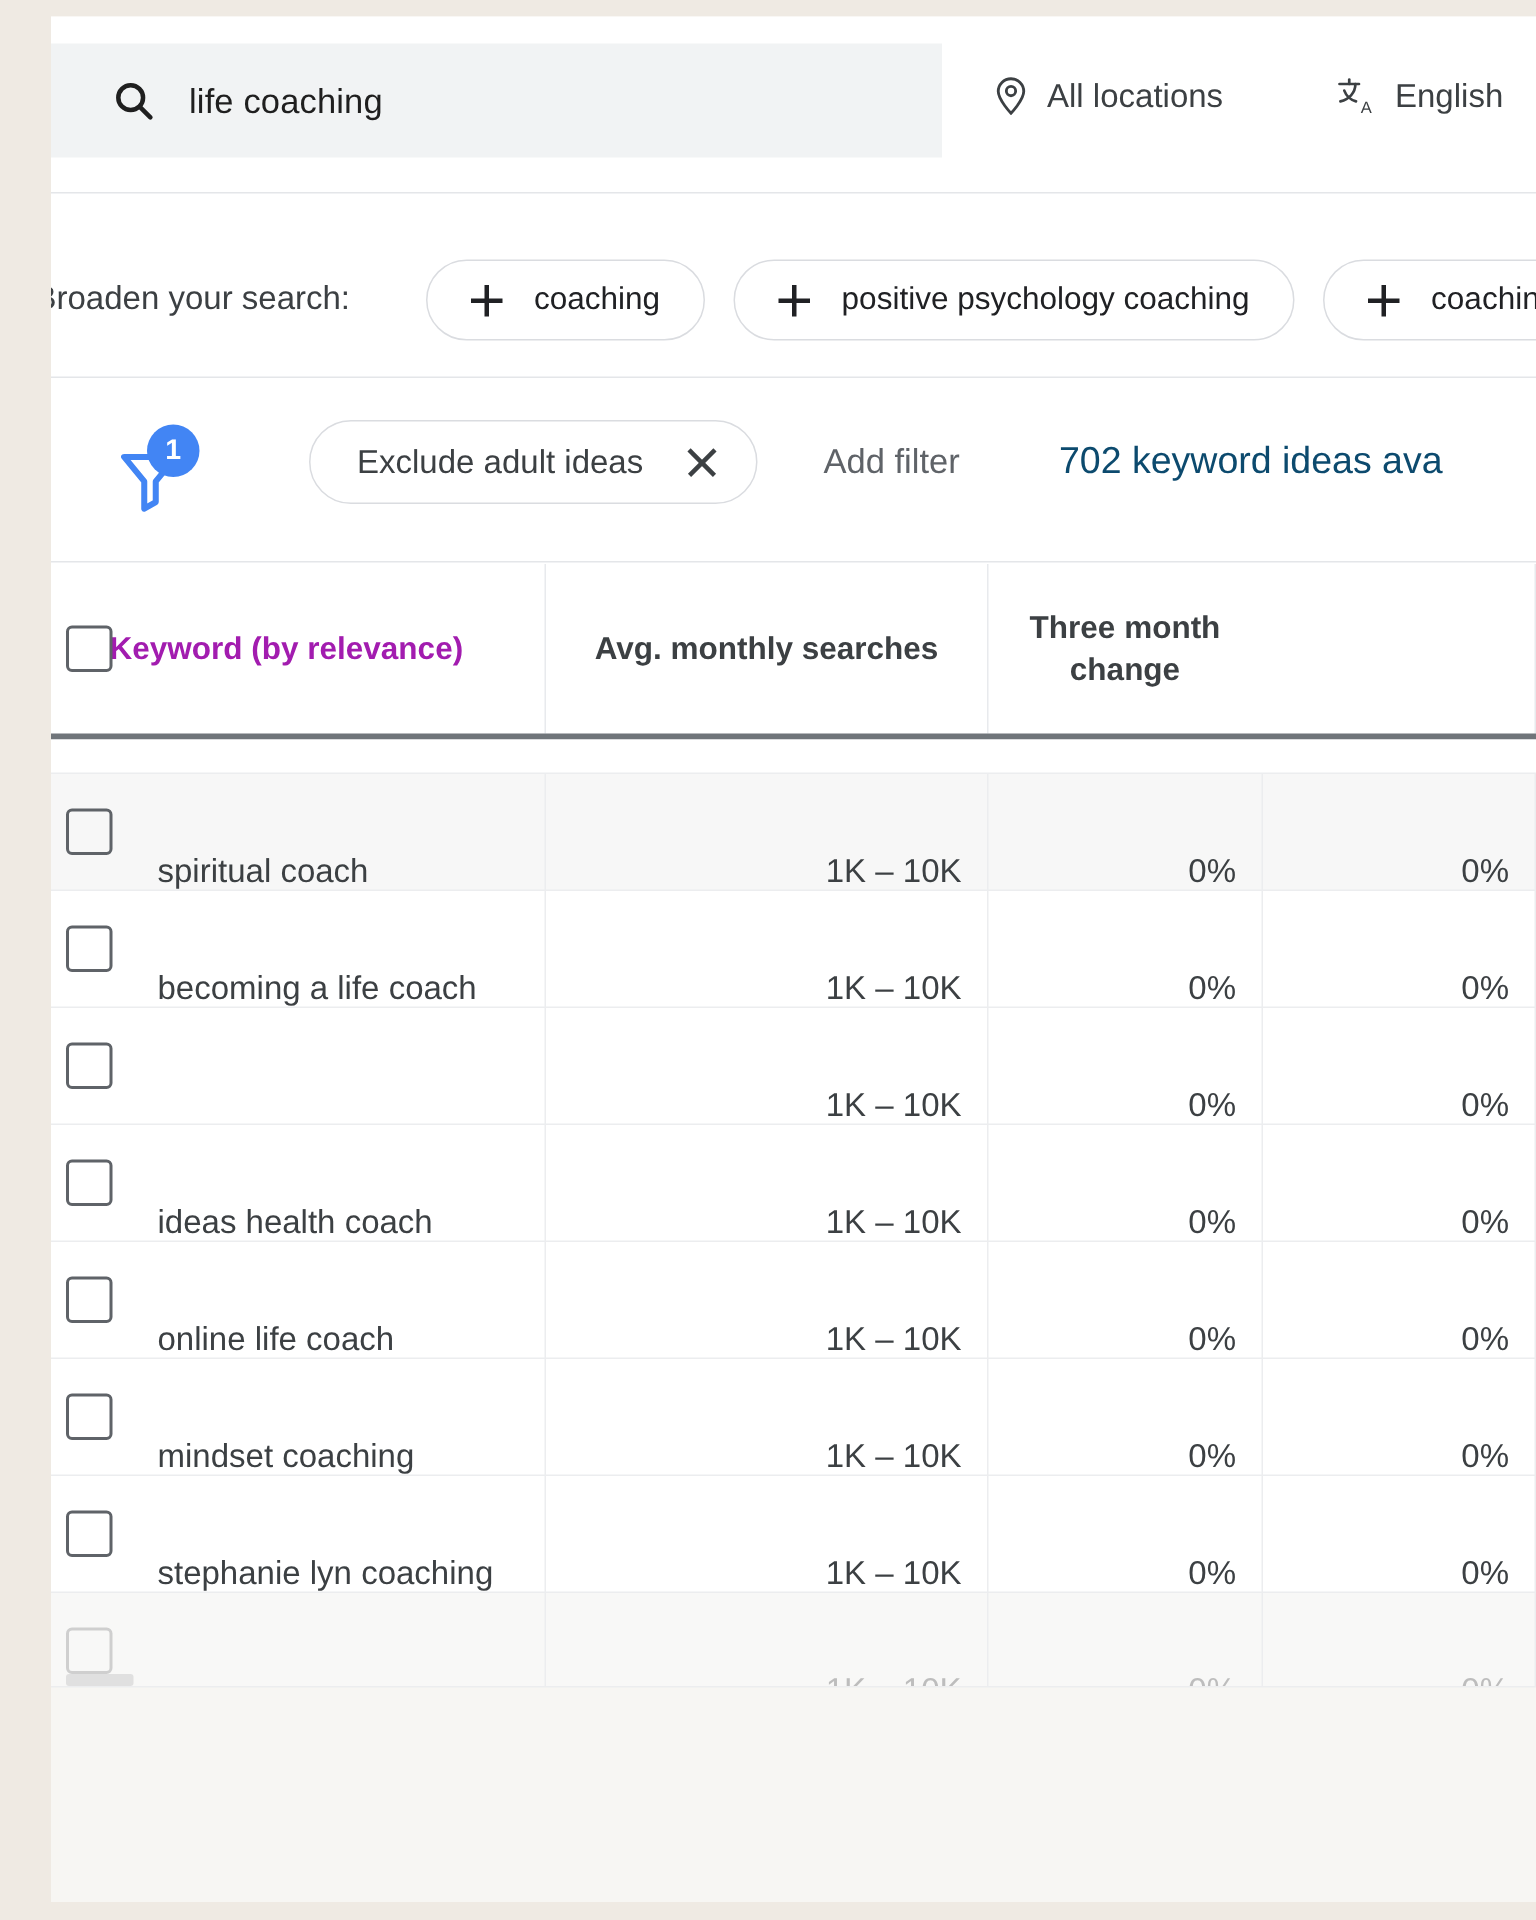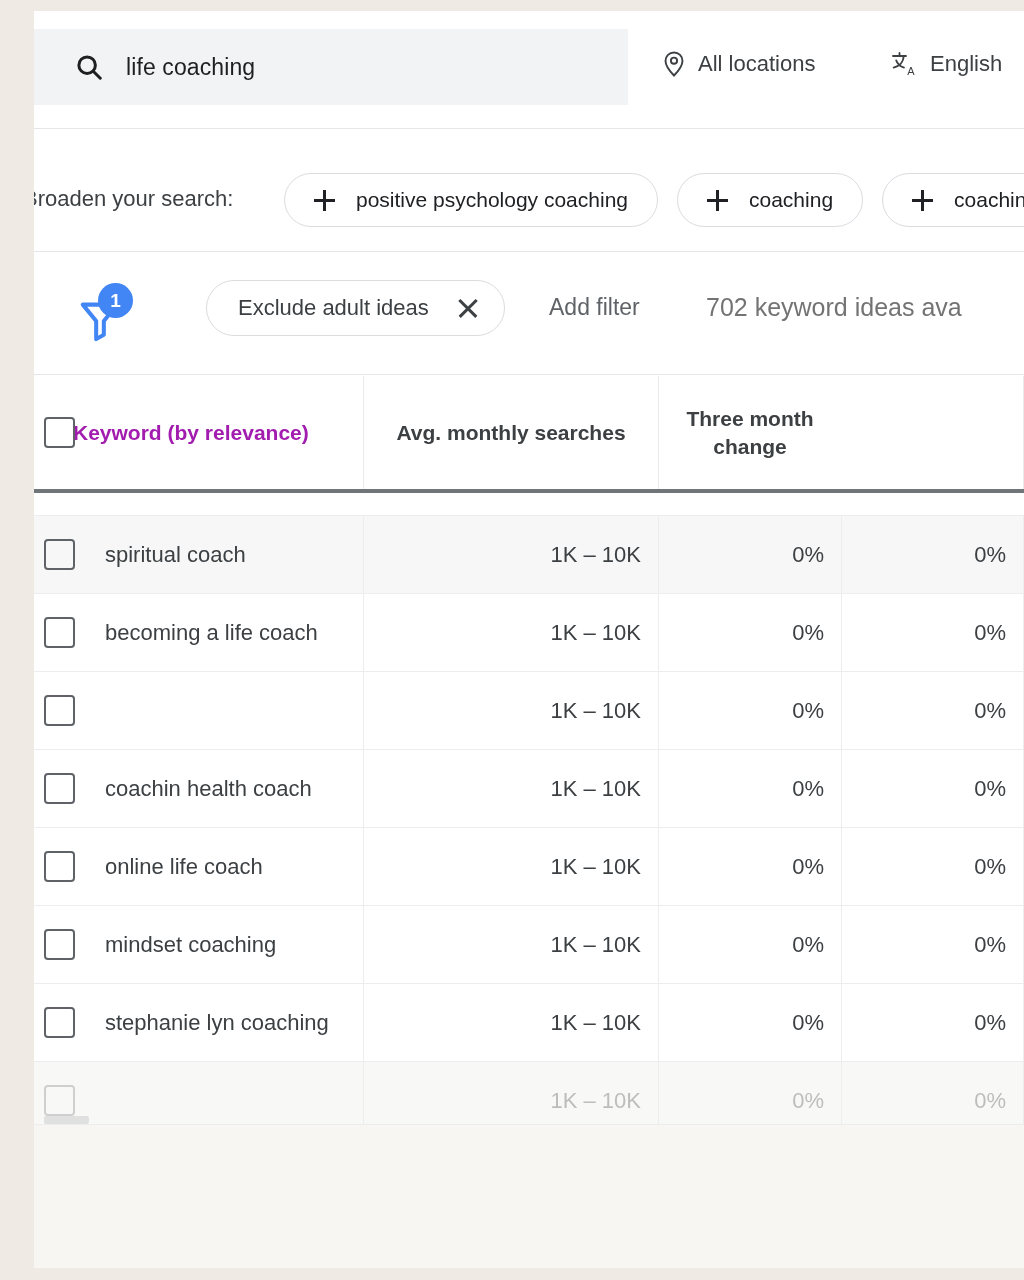--- a/index.html
+++ b/index.html
@@ -196,21 +196,21 @@
     position: absolute;
     left: 515px; top: 41px;
     font-size: 23px;
     color: #5f6368;
     white-space: nowrap;
   }
   .ideas-count {
     position: absolute;
     left: 672px; top: 40px;
     font-size: 25px;
-    color: #737373;
+    color: #0c4a6e;
     white-space: nowrap;
   }
 
   
   .table {
     position: absolute;
     left: 0; top: 365px;
     width: 1002px;
   }
   .thead {
@@ -271,21 +271,21 @@
   }
   .row.alt { background: #f7f7f7; }
   .row.faded { background: #f8f8f7; }
   .row.faded .cell, .row.faded .kw-text { color: #bdbdbd; }
   .row.faded .cbox { border-color: #cfcfcf; }
 
   .cell {
     position: absolute;
     top: 0; height: 78px;
     display: flex;
-    align-items: center;
+    align-items: flex-end;
     font-size: 22px;
     color: #3c4043;
     border-left: 1px solid #ecedef;
   }
   .c-kw   { left: 0px;   width: 329px; border-left: none; }
   .c-avg  { left: 329px; width: 295px; justify-content: flex-end; padding-right: 17px; }
   .c-3mo  { left: 624px; width: 183px; justify-content: flex-end; padding-right: 17px; }
   .c-yoy  { left: 807px; width: 182px; justify-content: flex-end; padding-right: 17px; }
   .c-end  { left: 989px; width: 60px; }
 
@@ -362,25 +362,25 @@
         <span>English</span>
       </div>
     </div>
 
     <div class="broadenrow">
       <span class="broaden-label">Broaden your search:</span>
 
       <div class="chips">
         <span class="chip">
           <span class="plus"></span>
-          <span>positive psychology coaching</span>
+          <span>coaching</span>
         </span>
         <span class="chip">
           <span class="plus"></span>
-          <span>coaching</span>
+          <span>positive psychology coaching</span>
         </span>
         <span class="chip">
           <span class="plus"></span>
           <span>coachin</span>
         </span>
       </div>
     </div>
 
     <div class="filterrow">
 
@@ -455,21 +455,21 @@
           </div>
           <div class="cell c-avg">1K – 10K</div>
           <div class="cell c-3mo">0%</div>
           <div class="cell c-yoy">0%</div>
           <div class="cell c-end"></div>
         </div>
 
         <div class="row">
           <div class="cell c-kw">
             <span class="cbox"></span>
-            <span class="kw-text">coachin health coach</span>
+            <span class="kw-text">ideas health coach</span>
           </div>
           <div class="cell c-avg">1K – 10K</div>
           <div class="cell c-3mo">0%</div>
           <div class="cell c-yoy">0%</div>
           <div class="cell c-end"></div>
         </div>
 
         <div class="row">
           <div class="cell c-kw">
             <span class="cbox"></span>

